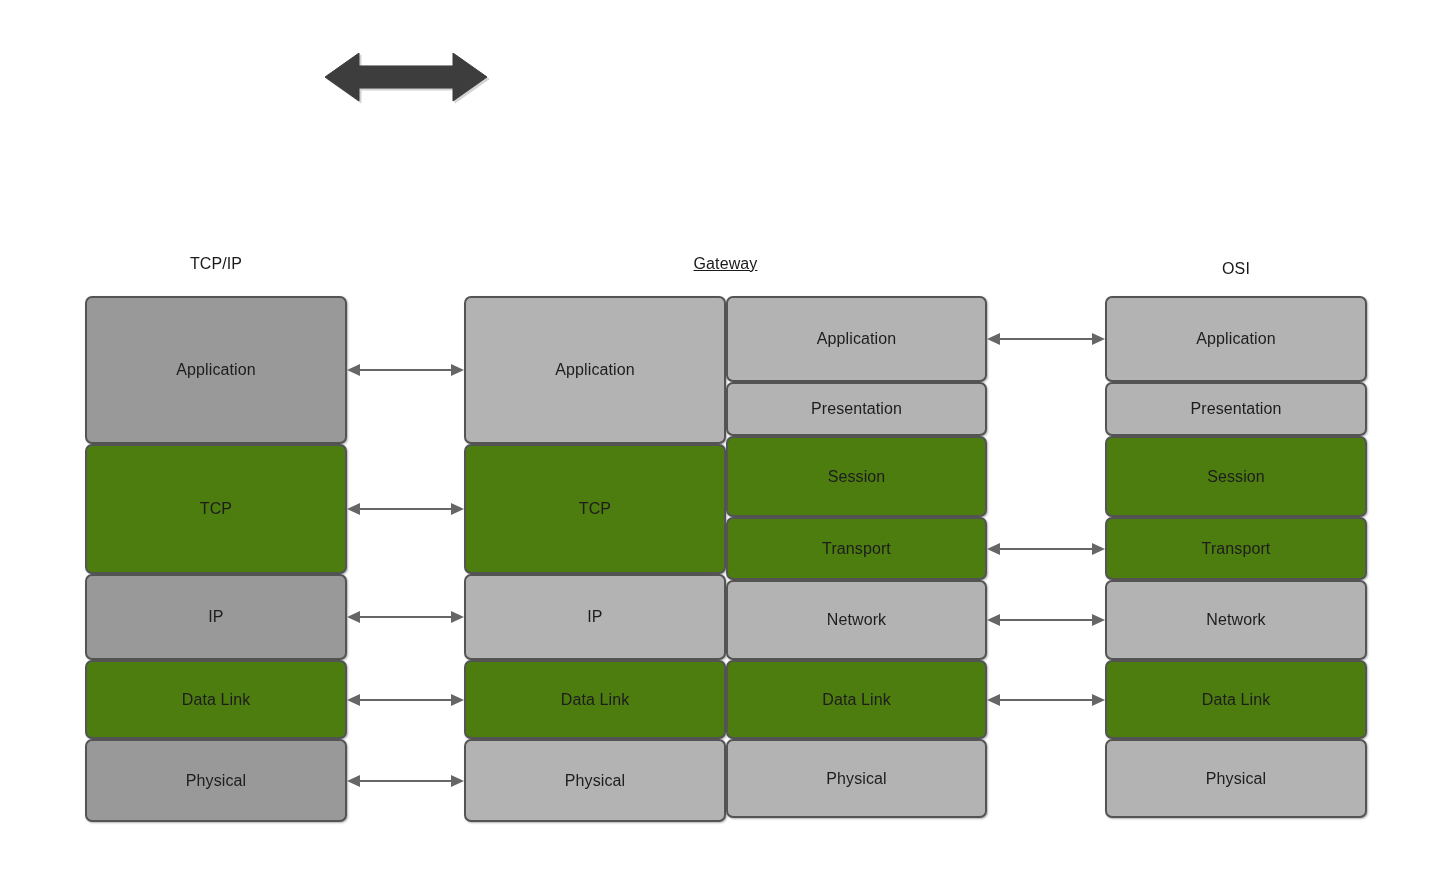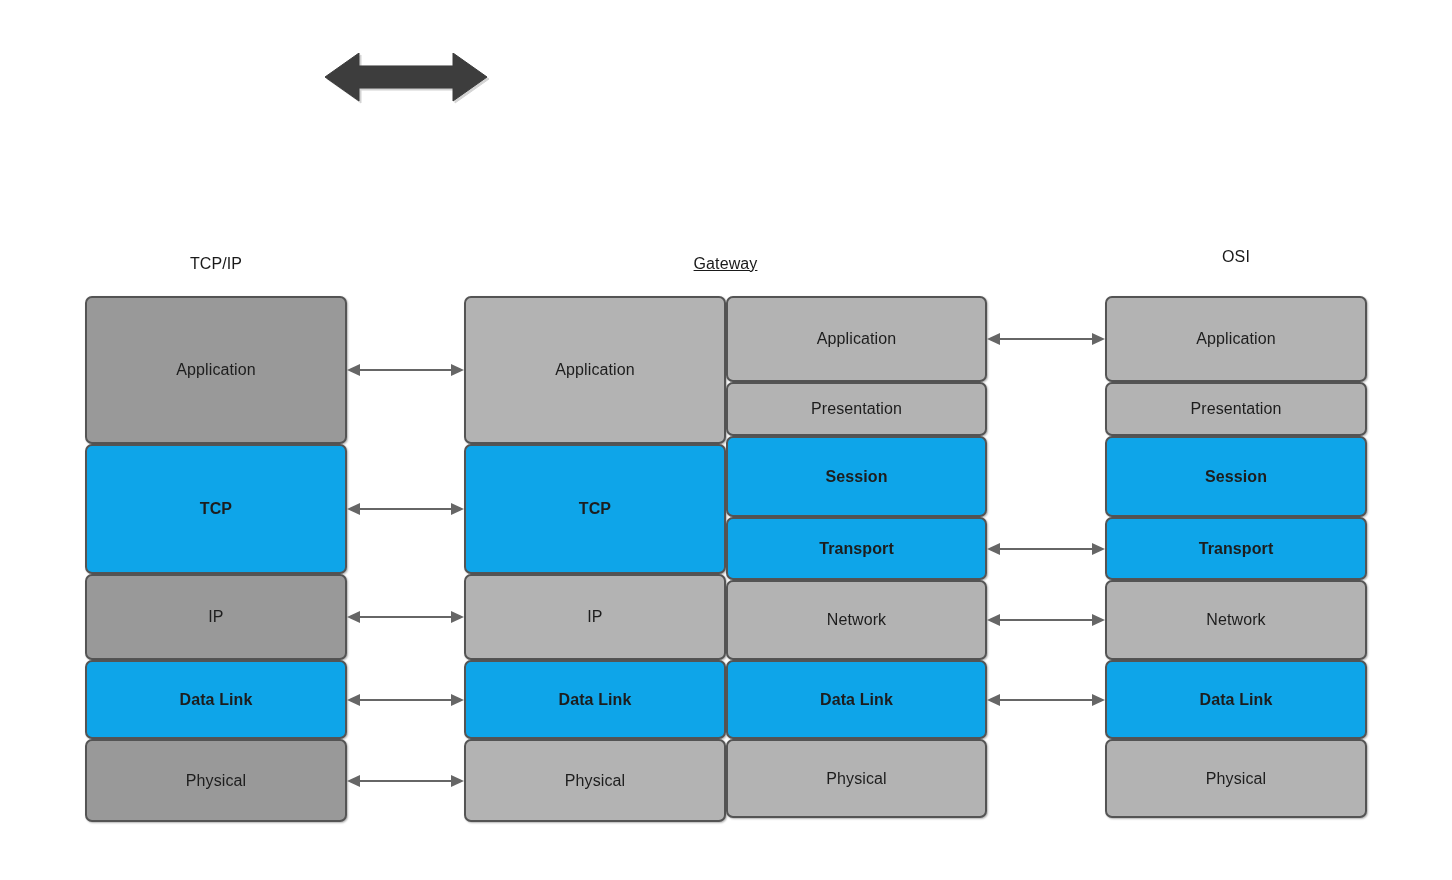--- a/index.html
+++ b/index.html
@@ -41,21 +41,21 @@
     justify-content: center;
     font-size: 16px;
     color: #1d1d1d;
     text-align: right;
     letter-spacing: .1px;
     box-shadow: 1px 1px 2px rgba(0,0,0,.30);
     background: #ffffff;
   }
   .layer-box.fill-dark  { background: #999999; }
   .layer-box.fill-light { background: #b3b3b3; }
-  .layer-box.fill-white { background: #0ea5e9; font-weight: bold; }
+  .layer-box.fill-white { background: #4d7c0f; }
 
   .layer-label { pointer-events: none; }
 
   
   .connector {
     position: absolute;
     height: 20px;
     display: block;
   }
   .connector svg { display: block; overflow: visible; }
@@ -71,21 +71,21 @@
 
   <div class="big-arrow" id="big-arrow-slot" style="left: 325px; top: 53px;">
       <svg width="168" height="54">
         <polygon points="0,24 34,0 34,12.959999999999999 128,12.959999999999999 128,0 162,24 128,48 128,35.04 34,35.04 34,48" fill="#3d3d3d" stroke="#3d3d3d" stroke-width="1" stroke-linejoin="round" transform="translate(2,2)" opacity=".22"></polygon>
         <polygon points="0,24 34,0 34,12.959999999999999 128,12.959999999999999 128,0 162,24 128,48 128,35.04 34,35.04 34,48" fill="#3d3d3d" stroke="#3d3d3d" stroke-width="1" stroke-linejoin="round"></polygon>
       </svg>
     </div>
 
   <div class="col-caption" id="cap-tcpip" style="left: 85px; width: 262px; top: 255px;">TCP/IP</div>
   <div class="col-caption" id="cap-gateway" style="left: 464px; width: 523px; top: 255px; text-decoration: underline;">Gateway</div>
-  <div class="col-caption" id="cap-osi" style="left: 1105px; width: 262px; top: 248px;">OSI</div>
+  <div class="col-caption" id="cap-osi" style="left: 1105px; width: 262px; top: 260px;">OSI</div>
 
   <div id="stacks">
       <div class="layer-box fill-dark" style="left: 85px; top: 296px; width: 262px; height: 148px;">
         <span class="layer-label">Application</span>
       </div>
       <div class="layer-box fill-white" style="left: 85px; top: 444px; width: 262px; height: 130px;">
         <span class="layer-label">TCP</span>
       </div>
       <div class="layer-box fill-dark" style="left: 85px; top: 574px; width: 262px; height: 86px;">
         <span class="layer-label">IP</span>

